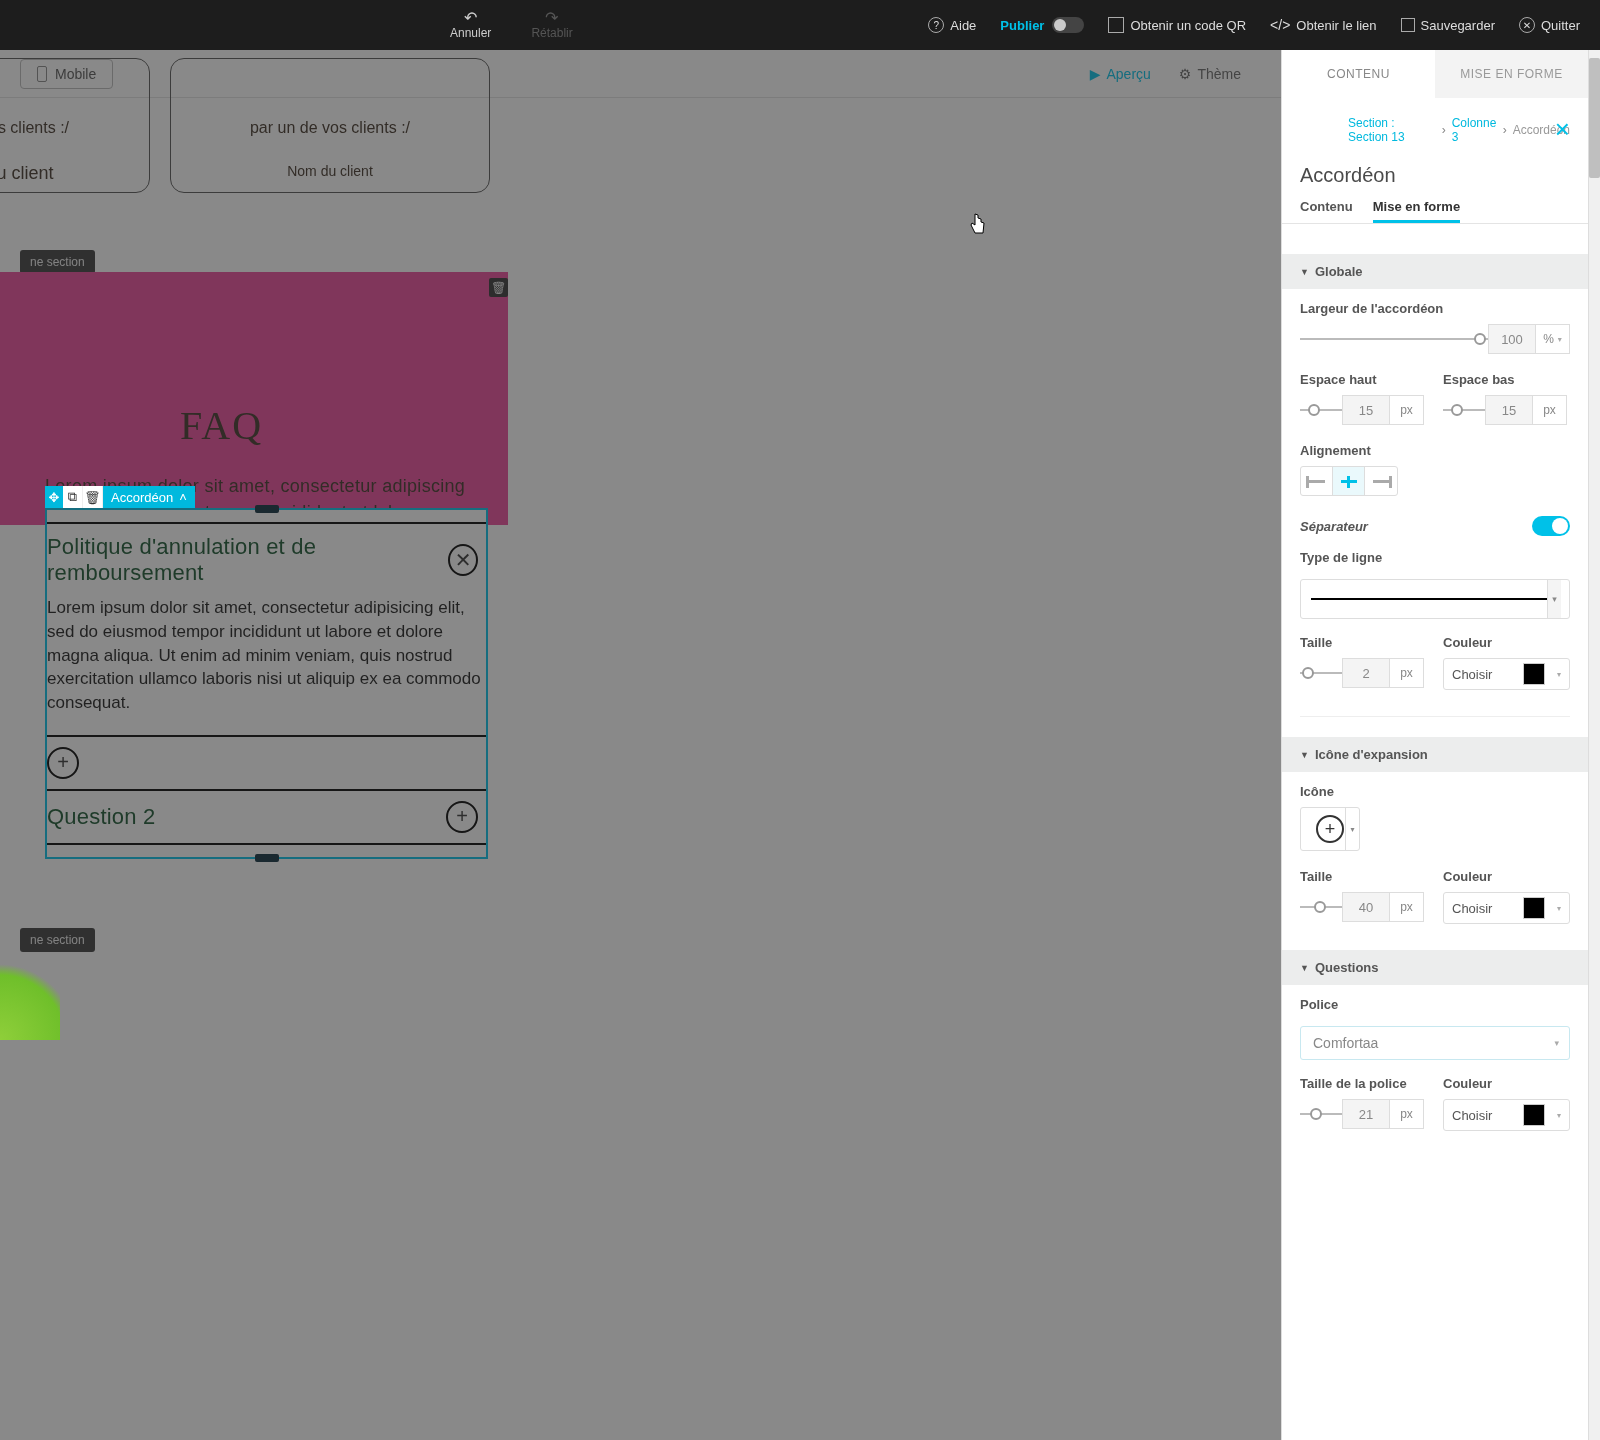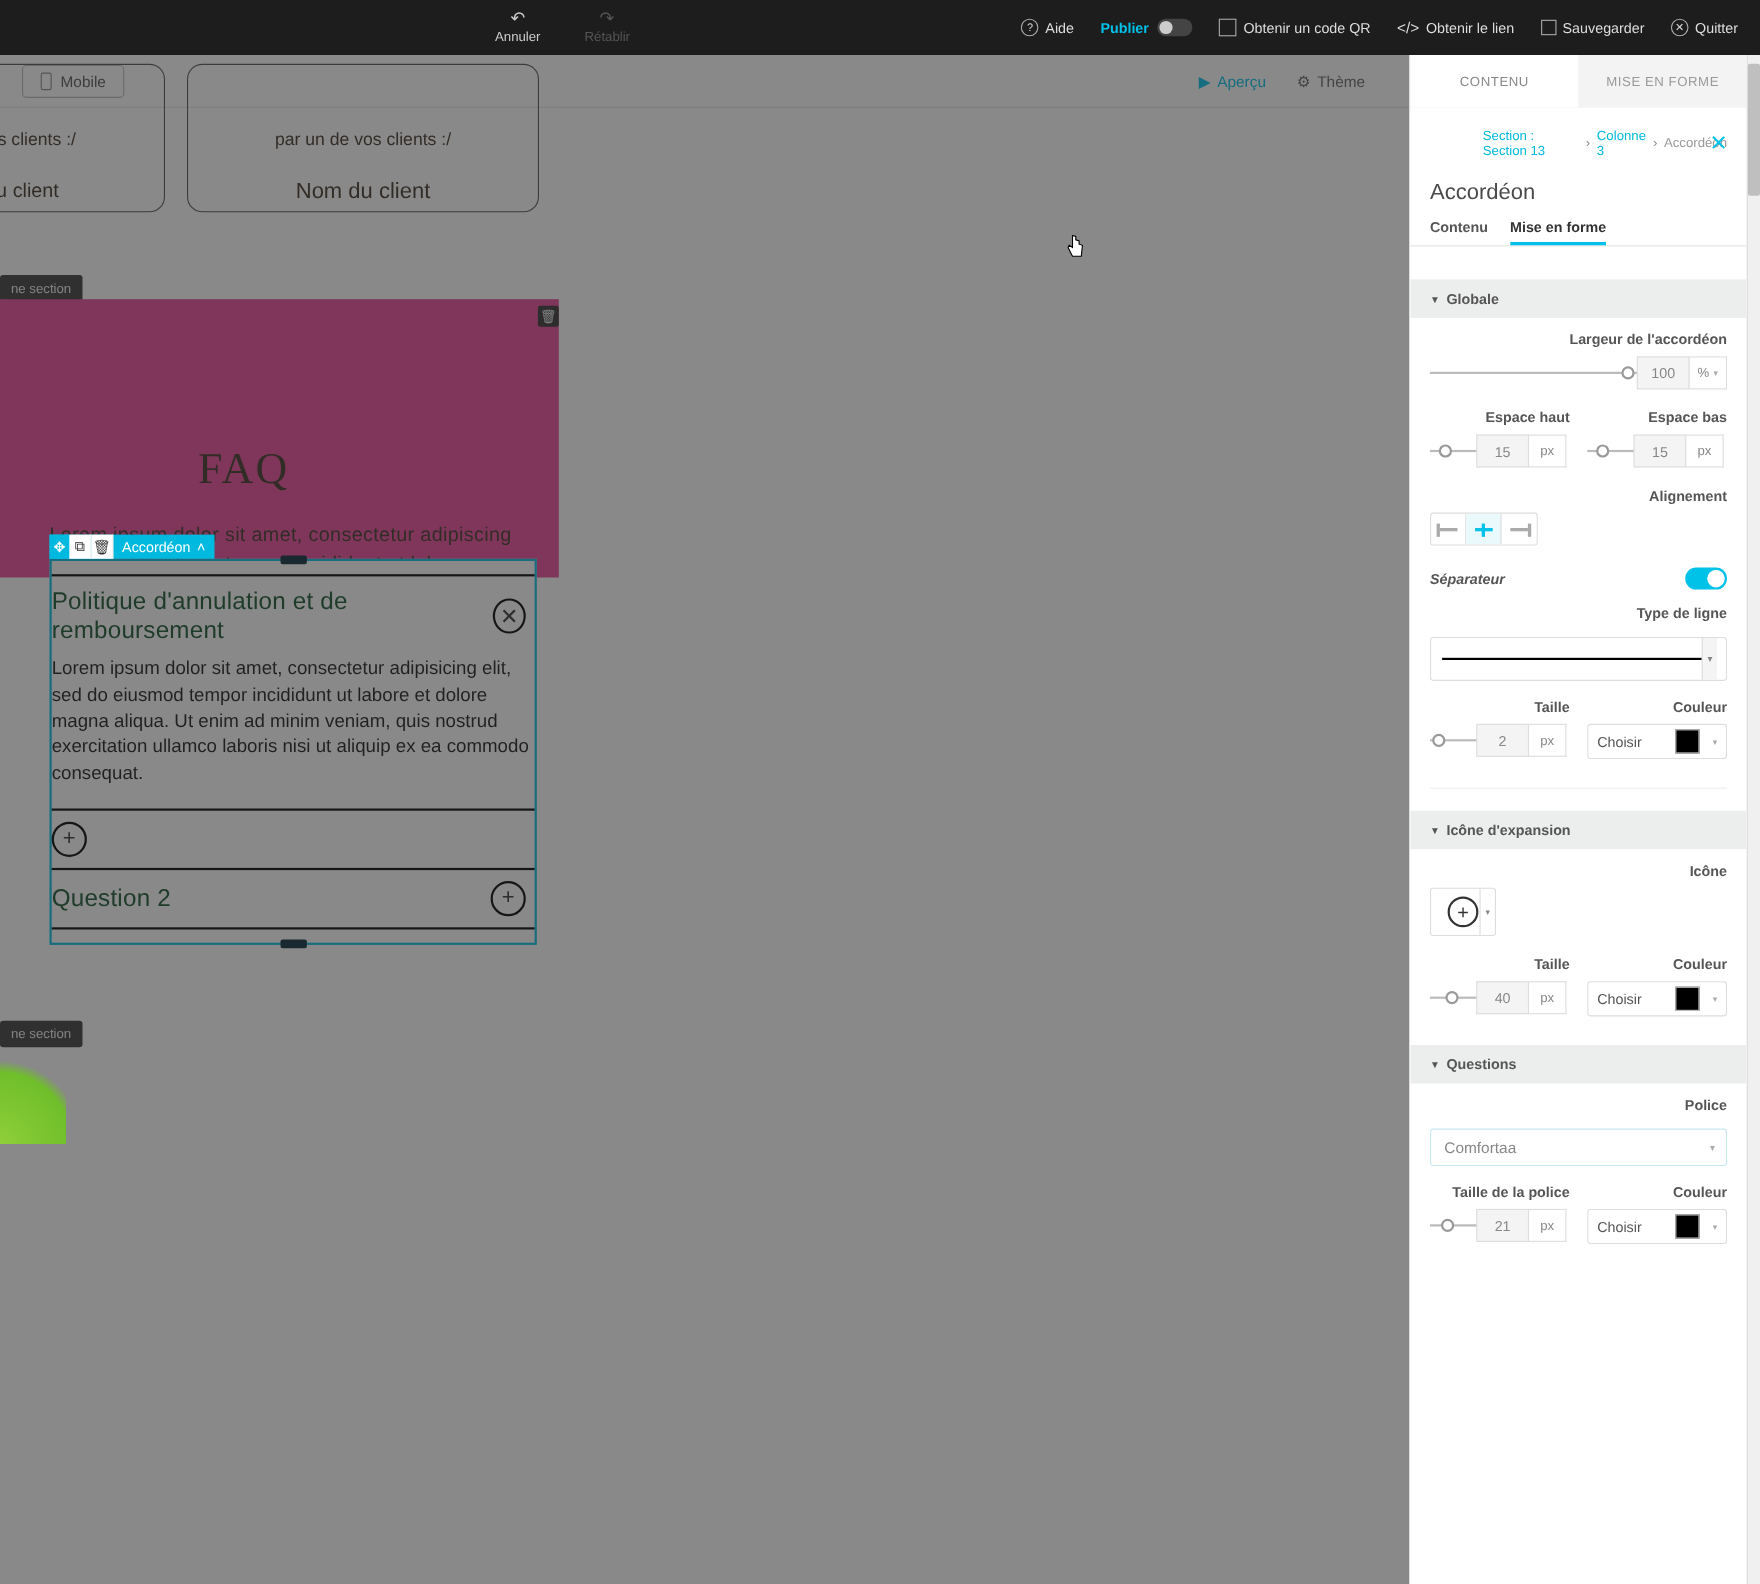--- a/index.html
+++ b/index.html
@@ -62,37 +62,37 @@
   .accordion-sel .item .head .q { font-size: 22px; color: #14532d; letter-spacing: 0.2px;}
   .accordion-sel .item .head .toggle { width: 32px; height: 32px; border: 2px solid #000; border-radius: 50%; display: flex; align-items: center; justify-content: center; font-size: 20px; margin-right: 8px;}
   .accordion-sel .item .body { color: #1a1a1a; font-size: 17px; line-height: 1.4; padding-bottom: 20px;}
   .accordion-sel .bottom-line { border-top: 2px solid #000; height: 14px;}
 
   
   .testimonial-area { position: absolute; left: 0; top: 0; width: 508px; height: 222px; background: #fff;}
   .testi-box { position: absolute; border: 1.5px solid #555; border-radius: 14px; padding: 20px; color: #3f3226; text-align: center;}
 
   .delete-badge { position: absolute; top: 228px; left: 489px; width: 19px; height: 19px; background: #333; color: #eee; display: flex; align-items: center; justify-content: center; font-size: 12px; border-radius: 2px;}
-  .add-section-btn { position: absolute; background: #3a3a3a; color: #eee; font-size: 12px; padding: 5px 10px; border-radius: 3px;}
+  .add-section-btn { position: absolute; background: #3a3a3a; color: #eee; font-size: 12px; padding: 5px 10px; border-radius: 3px; margin-left: 20px;}
 
   
   .panel-body { flex: 1; overflow-y: auto; padding: 0 0 20px 0; background:#fff;}
   .panel-body::-webkit-scrollbar{width:0;}
   .breadcrumb { display: flex; align-items: center; gap: 6px; font-size: 12px; padding: 18px 18px 0 18px; color: #00b9de; margin-left: 48px;}
   .breadcrumb .sep { color: #888; }
   .breadcrumb .cur { color: #999;}
   .close-x { position: absolute; right: 18px; top: 64px; font-size: 26px; color: #00c1e8; cursor: pointer; font-weight: 300;}
   .panel-title { font-size: 20px; color: #4a4a4a; padding: 20px 18px 12px 18px;}
   .sub-tabs { display: flex; gap: 20px; padding: 0 18px; border-bottom: 1px solid #e4e4e4;}
   .sub-tab { padding-bottom: 6px; font-size: 13px; color: #555; cursor: pointer; font-weight: 600;}
   .sub-tab.active { border-bottom: 3px solid #00c1e8; color: #333;}
 
   .section-hdr { background: #eceded; padding: 10px 18px; font-size: 13px; color: #555; font-weight: 600; display: flex; align-items: center; gap: 6px; margin-top: 0;}
   .section-hdr .tri { font-size: 9px;}
-  .field-group { padding: 12px 18px 6px 18px; text-align: right;}
+  .field-group { padding: 12px 18px 6px 18px;}
   .field-label { font-size: 13px; color: #555; font-weight: 600; margin-bottom: 8px; display: block;}
   .slider-row { display: flex; align-items: center; gap: 0;}
   .slider { flex: 1; height: 20px; position: relative;}
   .slider .track { position: absolute; left: 0; right: 0; top: 9px; height: 2px; background: #bbb;}
   .slider .knob { position: absolute; top: 4px; width: 12px; height: 12px; background: #fff; border: 2px solid #999; border-radius: 50%;}
   .num-box { width: 48px; height: 30px; border: 1px solid #ddd; background: #f4f4f4; color: #888; display: flex; align-items: center; justify-content: center; font-size: 13px;}
   .unit-box { width: 34px; height: 30px; border: 1px solid #ddd; border-left: none; display: flex; align-items: center; justify-content: center; color:#888; font-size: 12px; position: relative;}
   .unit-box .caret { font-size: 8px; margin-left: 4px; color:#aaa;}
   .two-col { display: flex; gap: 16px;}
   .two-col > div { flex:1;}
@@ -197,21 +197,21 @@
       </div>
     </div>
 
     <div class="testimonial-area" style="top:48px; height:175px;">
       <div class="testi-box" style="left:-100px; top:-40px; width:250px; height:135px;">
         <div style="margin-top:40px; font-size:16px;">vos clients :/</div>
         <div style="margin-top:26px; font-size:18px;">u client</div>
       </div>
       <div class="testi-box" style="left:170px; top:-40px; width:320px; height:135px;">
         <div style="margin-top:40px; font-size:16px;">par un de vos clients :/</div>
-        <div style="margin-top:26px; font-size:20px;">Nom du client</div>
+        <div style="margin-top:26px; font-size:14px;">Nom du client</div>
       </div>
     </div>
     <div class="add-section-btn" style="left:0; top:200px;">ne section</div>
 
     <div class="faq-wrap">
       <div class="faq-inner">
         <div class="faq-title">FAQ</div>
         <div class="faq-desc">Lorem ipsum dolor sit amet, consectetur adipiscing</div>
         <div class="faq-desc" style="margin-left:160px;">tempor incididunt ut labore.</div>
       </div>

